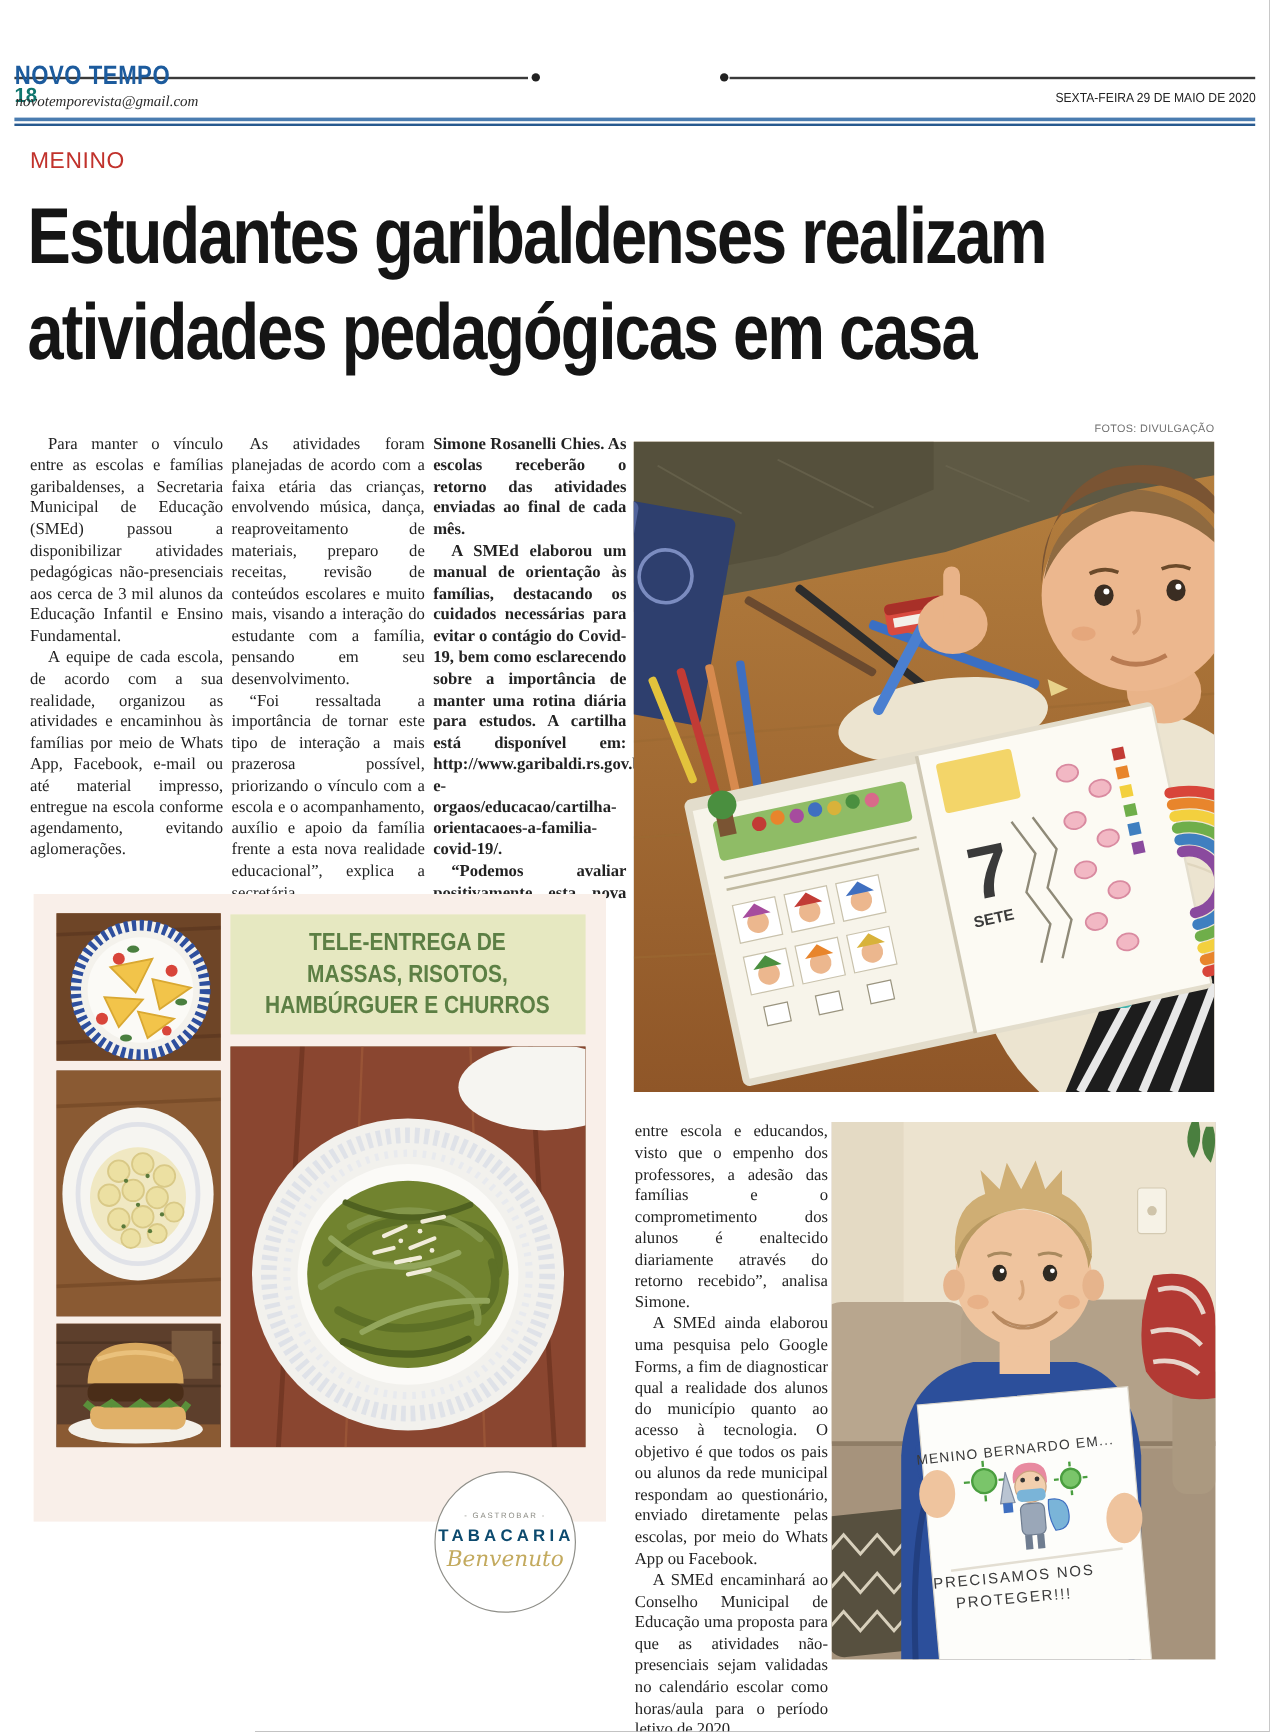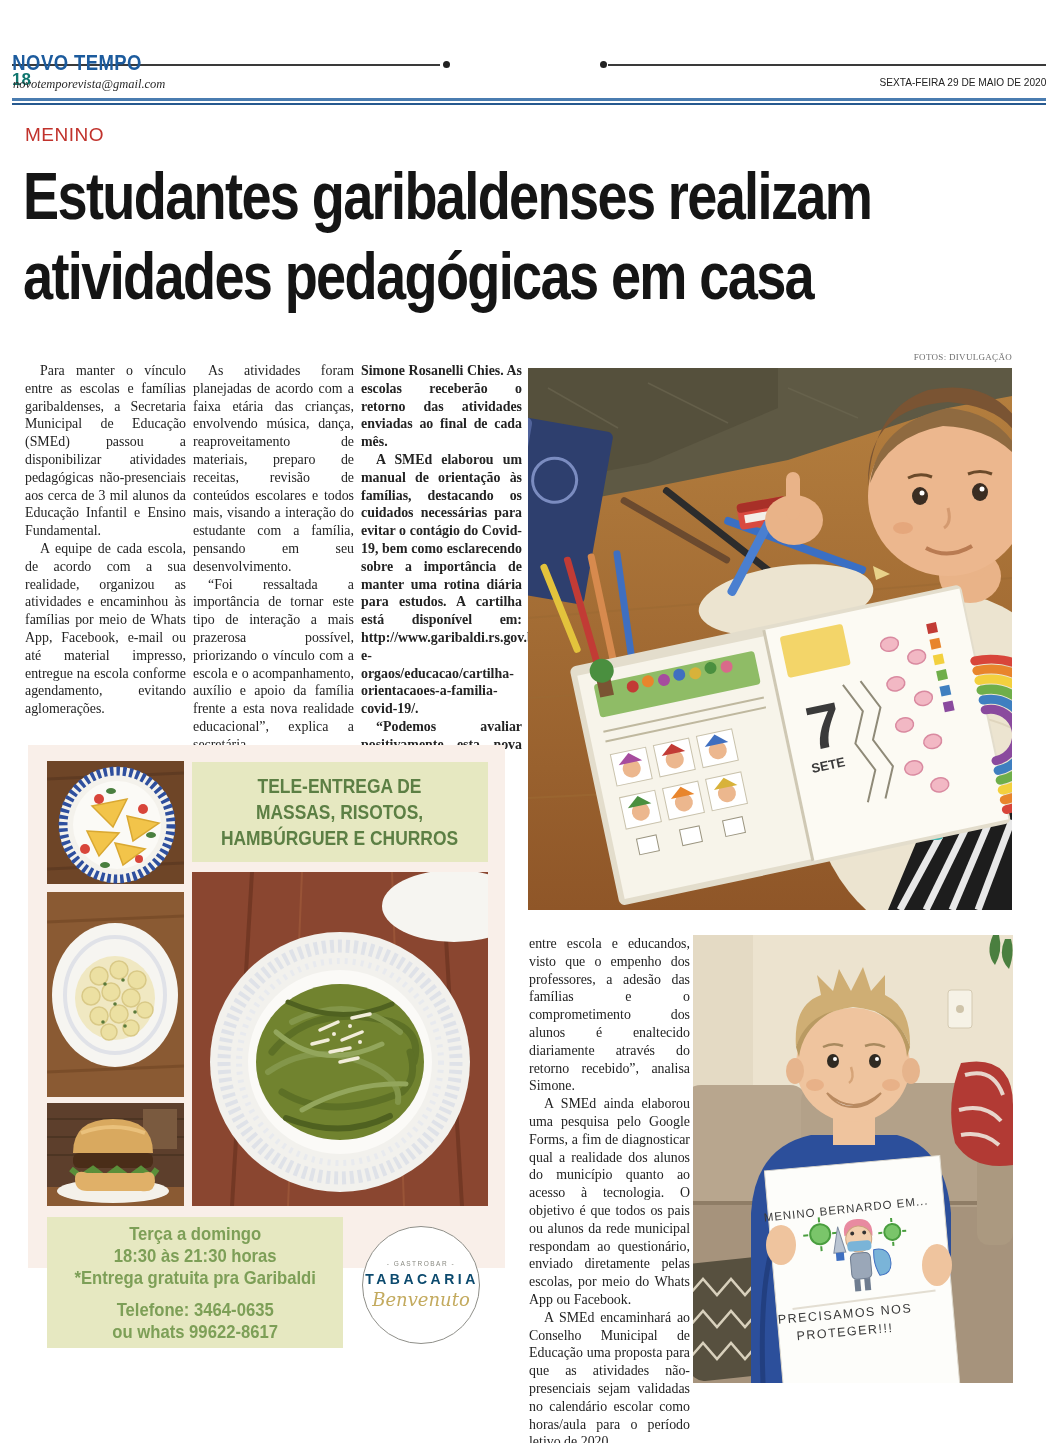--- a/index.html
+++ b/index.html
@@ -21,21 +21,21 @@
               font-size:11px;color:#222;transform:scaleX(0.92);transform-origin:100% 0;}
   .blue-rule-a{position:absolute;left:12px;right:12px;top:98px;height:3px;background:#4a7cb0;}
   .blue-rule-b{position:absolute;left:12px;right:12px;top:103px;height:2px;background:#27598f;}
 
   
   .section-label{position:absolute;left:25px;top:124px;font-family:"Liberation Sans",sans-serif;
                  font-size:19px;letter-spacing:0.5px;color:#c1322c;}
   .headline{position:absolute;left:23px;top:156px;font-family:"Liberation Sans",sans-serif;
             font-weight:bold;font-size:66px;line-height:80px;letter-spacing:-2px;color:#151515;
             transform:scaleX(0.82);transform-origin:0 0;white-space:nowrap;}
-  .photo-credit{position:absolute;right:46px;top:352px;font-family:Liberation Serif, serif;
+  .photo-credit{position:absolute;right:46px;top:352px;font-family:Liberation Sans, sans-serif;
                 font-size:9px;color:#6f6f6f;letter-spacing:0.3px;}
   .col{position:absolute;width:161px;font-size:13.9px;line-height:17.8px;text-align:justify;color:#232323;}
   .col p{margin:0;}
   .col p.indent{text-indent:15px;}
   .c1{left:25px;top:362px;}
   .c2{left:193px;top:362px;}
   .c3{left:361px;top:362px;font-weight:bold;}
   .c4{left:529px;top:935px;}
 
   
@@ -92,21 +92,21 @@
     <div>Estudantes garibaldenses realizam</div>
     <div>atividades pedagógicas em casa</div>
   </div>
   <div class="photo-credit">FOTOS: DIVULGAÇÃO</div>
 
   <div class="col c1">
     <p class="indent">Para manter o vínculo entre as escolas e famílias garibaldenses, a Secretaria Municipal de Educação (SMEd) passou a disponibilizar atividades pedagógicas não-presenciais aos cerca de 3 mil alunos da Educação Infantil e Ensino Fundamental.</p>
     <p class="indent">A equipe de cada escola, de acordo com a sua realidade, organizou as atividades e encaminhou às famílias por meio de Whats App, Facebook, e-mail ou até material impresso, entregue na escola conforme agendamento, evitando aglomerações.</p>
   </div>
   <div class="col c2">
-    <p class="indent">As atividades foram planejadas de acordo com a faixa etária das crianças, envolvendo música, dança, reaproveitamento de materiais, preparo de receitas, revisão de conteúdos escolares e todos mais, visando a interação do estudante com a família, pensando em seu desenvolvimento.</p>
+    <p class="indent">As atividades foram planejadas de acordo com a faixa etária das crianças, envolvendo música, dança, reaproveitamento de materiais, preparo de receitas, revisão de conteúdos escolares e muito mais, visando a interação do estudante com a família, pensando em seu desenvolvimento.</p>
     <p class="indent">“Foi ressaltada a importância de tornar este tipo de interação a mais prazerosa possível, priorizando o vínculo com a escola e o acompanhamento, auxílio e apoio da família frente a esta nova realidade educacional”, explica a secretária</p>
   </div>
   <div class="col c3">
     <p>Simone Rosanelli Chies. As escolas receberão o retorno das atividades enviadas ao final de cada mês.</p>
     <p class="indent">A SMEd elaborou um manual de orientação às famílias, destacando os cuidados necessárias para evitar o contágio do Covid-19, bem como esclarecendo sobre a importância de manter uma rotina diária para estudos. A cartilha está disponível em: http://www.garibaldi.rs.gov.br/secretarias-e-orgaos/educacao/cartilha-orientacaoes-a-familia-covid-19/.</p>
     <p class="indent">“Podemos avaliar positivamente esta nova relação</p>
   </div>
   <div class="col c4">
     <p>entre escola e educandos, visto que o empenho dos professores, a adesão das famílias e o comprometimento dos alunos é enaltecido diariamente através do retorno recebido”, analisa Simone.</p>
     <p class="indent">A SMEd ainda elaborou uma pesquisa pelo Google Forms, a fim de diagnosticar qual a realidade dos alunos do município quanto ao acesso à tecnologia. O objetivo é que todos os pais ou alunos da rede municipal respondam ao questionário, enviado diretamente pelas escolas, por meio do Whats App ou Facebook.</p>
@@ -525,29 +525,20 @@
         </g>
         <g fill="#f2edda">
             <circle cx="142" cy="162" r="2"></circle>
             <circle cx="158" cy="154" r="2"></circle>
             <circle cx="150" cy="178" r="2"></circle>
             <circle cx="168" cy="170" r="2"></circle>
           </g>
       </svg>
     </div>
 
-    <div class="ad-box ad-info">
-      <div class="ad-info-inner">
-        <div>Terça a domingo</div>
-        <div>18:30 às 21:30 horas</div>
-        <div>*Entrega gratuita pra Garibaldi</div>
-        <div class="grp2">Telefone: 3464-0635</div>
-        <div>ou whats 99622-8617</div>
-      </div>
-    </div>
 
     <div class="logo-circle">
       <div class="logo-gastrobar">- GASTROBAR -</div>
       <div class="logo-name">TABACARIA</div>
       <div class="logo-script">Benvenuto</div>
     </div>
   </div>
 
 </div>
 

